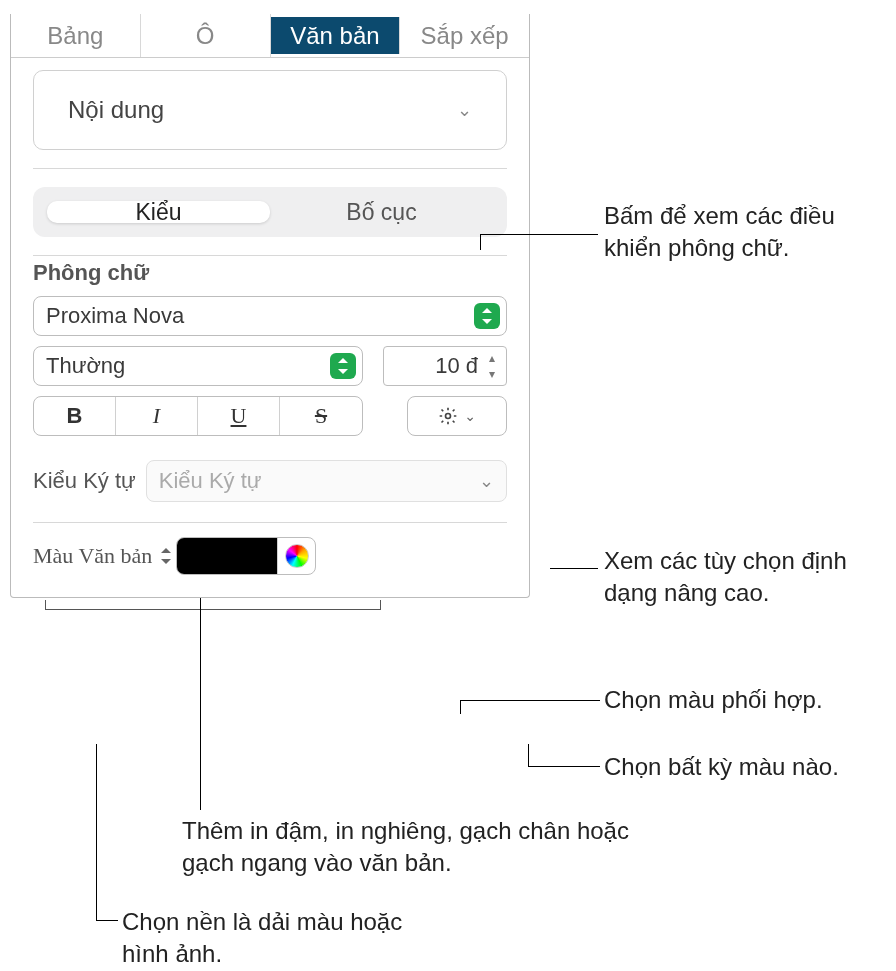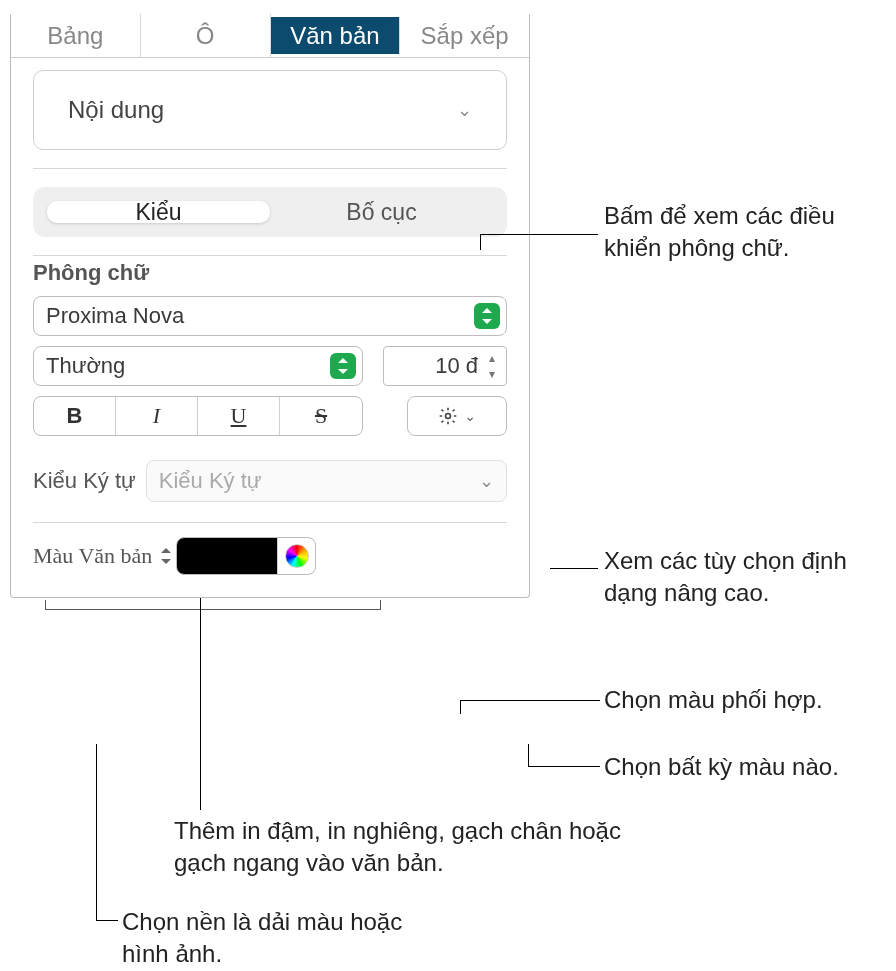--- a/index.html
+++ b/index.html
@@ -326,18 +326,18 @@
 <div class="cl-line" style="left:550px; top:568px; width:48px; height:1px"></div>
 
 <div class="callout" style="left:604px; top:684px; width:290px">Chọn màu phối hợp.</div>
 <div class="cl-line" style="left:460px; top:700px; width:140px; height:1px"></div>
 <div class="cl-line" style="left:460px; top:700px; width:1px; height:14px"></div>
 
 <div class="callout" style="left:604px; top:751px; width:290px">Chọn bất kỳ màu nào.</div>
 <div class="cl-line" style="left:528px; top:766px; width:72px; height:1px"></div>
 <div class="cl-line" style="left:528px; top:744px; width:1px; height:22px"></div>
 
-<div class="callout" style="left:174px; top:815px; width:470px">Thêm in đậm, in nghiêng, gạch chân hoặc gạch ngang vào văn bản.</div>
+<div class="callout" style="left:182px; top:815px; width:470px">Thêm in đậm, in nghiêng, gạch chân hoặc gạch ngang vào văn bản.</div>
 <div class="cl-line" style="left:200px; top:598px; width:1px; height:212px"></div>
 
 <div class="callout" style="left:122px; top:906px; width:330px">Chọn nền là dải màu hoặc hình ảnh.</div>
 <div class="cl-line" style="left:96px; top:744px; width:1px; height:176px"></div>
 <div class="cl-line" style="left:96px; top:920px; width:22px; height:1px"></div>
 
 </body></html>

